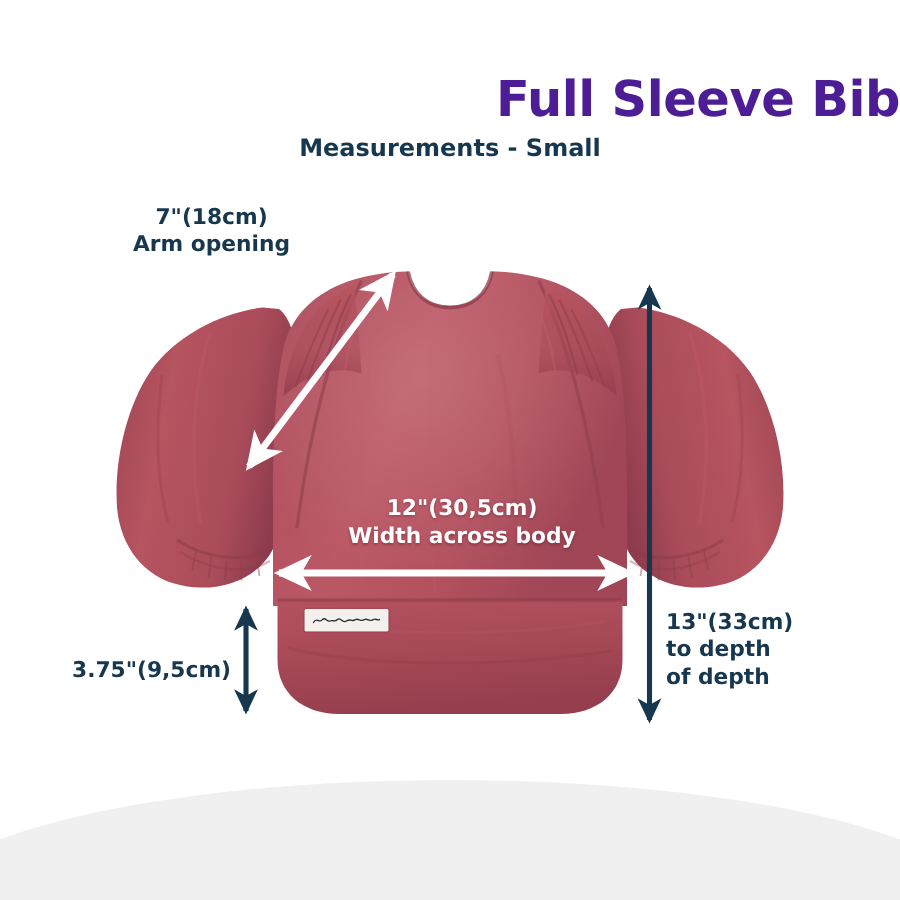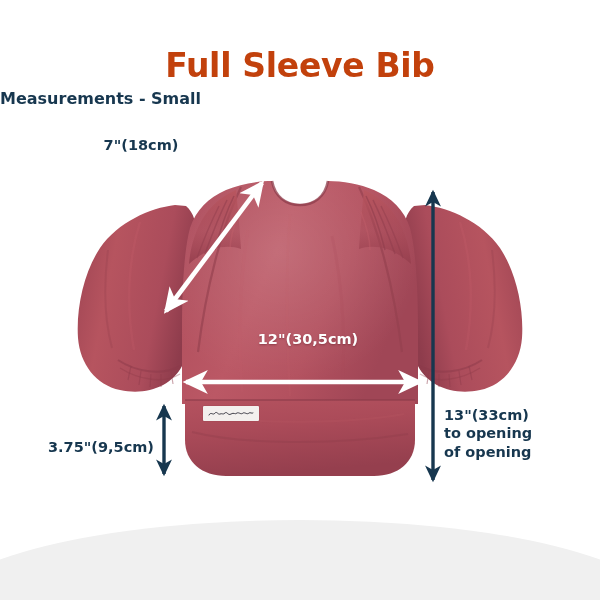--- a/index.html
+++ b/index.html
@@ -26,32 +26,32 @@
     background: #f0f0f0;
     border-radius: 50% 50% 0 0 / 34% 34% 0 0;
   }
 
   
   .title {
     position: absolute;
     left: 0;
     top: 46px;
     width: 600px;
-    text-align: center;
+    text-align: right;
     font-size: 33px;
     font-weight: bold;
-    color: #c2410c;
+    color: #4c1d95;
     letter-spacing: -0.3px;
   }
   .subtitle {
     position: absolute;
     left: 0;
     top: 89px;
     width: 600px;
-    text-align: left;
+    text-align: center;
     font-size: 16px;
     font-weight: bold;
     color: #17374f;
   }
 
   
   .label {
     position: absolute;
     color: #17374f;
     font-size: 14.5px;
@@ -276,29 +276,31 @@
 
     <line x1="186" y1="382" x2="420" y2="382" stroke="#ffffff" stroke-width="4.6" marker-start="url(#wArrow)" marker-end="url(#wArrow)"></line>
 
     <line x1="164" y1="406" x2="164" y2="474" stroke="#17374f" stroke-width="3.4" marker-start="url(#nArrow)" marker-end="url(#nArrow)"></line>
 
     <line x1="433" y1="192" x2="433" y2="480" stroke="#17374f" stroke-width="3.4" marker-start="url(#nArrow)" marker-end="url(#nArrow)"></line>
   </svg>
 
   <div class="label label-arm">
     <div>7"(18cm)</div>
+    <div>Arm opening</div>
   </div>
 
   <div class="label-width">
     <div>12"(30,5cm)</div>
+    <div>Width across body</div>
   </div>
 
   <div class="label label-pocket">
     <div>3.75"(9,5cm)</div>
   </div>
 
   <div class="label label-neck">
     <div>13"(33cm)</div>
-    <div>to opening</div>
-    <div>of opening</div>
+    <div>to depth</div>
+    <div>of depth</div>
   </div>
 
 </div>
 
 </body></html>

